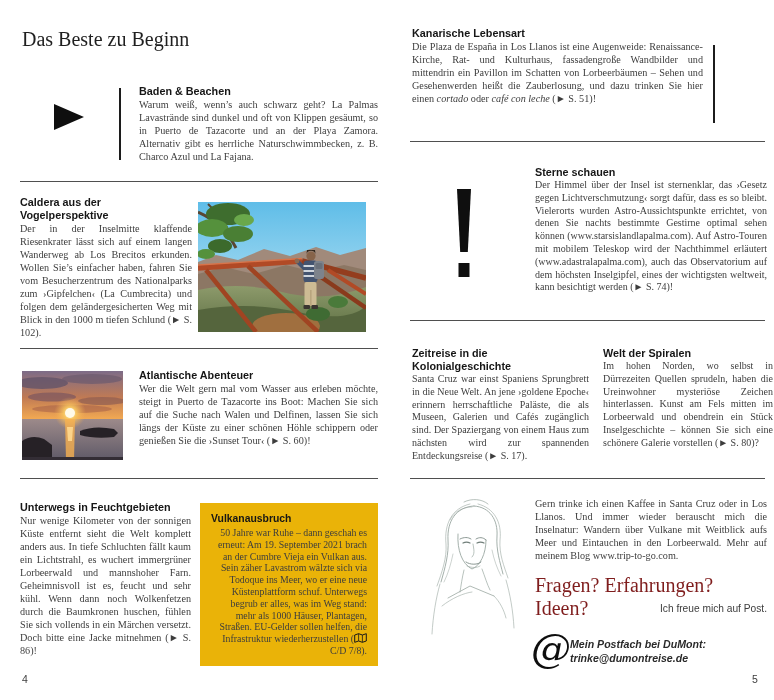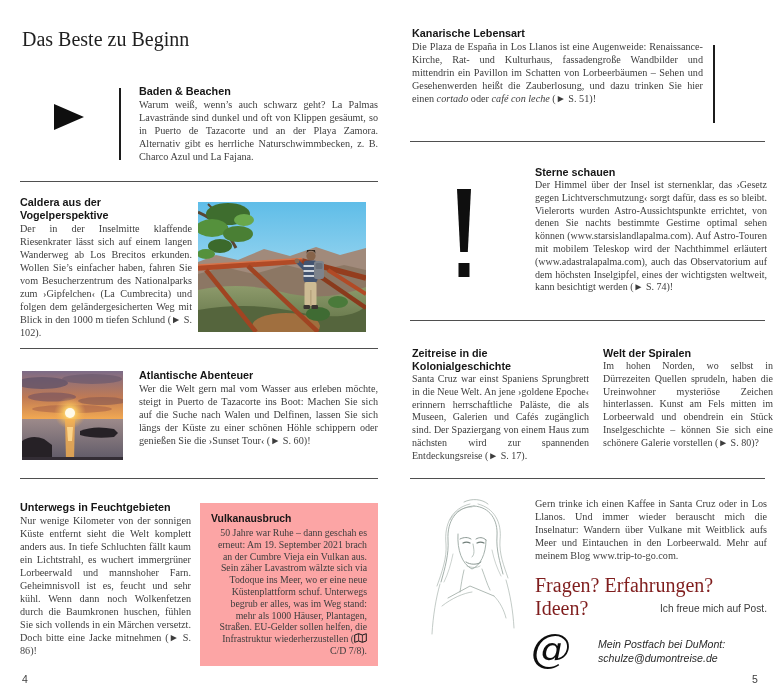--- a/index.html
+++ b/index.html
@@ -7,27 +7,27 @@
           font-family:"Liberation Sans", sans-serif;color:#3d3d3d;}
   .abs{position:absolute;}
   p{margin:0;font-family:Liberation Serif, serif;}
   .page-title{font-family:"Liberation Serif", serif;font-size:20px;color:#1f1f1f;font-weight:400;}
   .sec-head{font-size:10.8px;font-weight:bold;color:#161616;line-height:13px;}
   .body-txt{font-size:10.2px;line-height:13px;text-align:justify;hyphens:auto;color:#3d3d3d;}
   .body-sm{font-size:10px;line-height:12.8px;}
   .hrline{height:1px;background:#4f4f4f;}
   .vline{width:1.5px;background:#1c1c1c;}
   .tri{width:0;height:0;border-left:30px solid #0f0f0f;border-top:13px solid transparent;border-bottom:13px solid transparent;}
-  .greenbox{background:#fca5a5;padding:9px 11px;box-sizing:border-box;}
+  .greenbox{background:#eab308;padding:9px 11px;box-sizing:border-box;}
   .greenbox .sec-head{font-size:10.4px;margin-bottom:2px;}
   .greenbox .body-txt{font-size:9.8px;line-height:11.8px;text-align:right;}
   .map-icon{display:inline-block;vertical-align:-1px;}
   .cta{font-family:"Liberation Serif", serif;font-size:20px;color:#7f1d1d;}
   .at-glyph{font-family:"DejaVu Serif", serif;font-style:italic;font-size:40px;color:#0e0e0e;line-height:40px;}
-  .contact-txt{font-size:10.6px;font-style:italic;font-weight:normal;color:#2a2a2a;line-height:13.5px;padding-left:28px;}
+  .contact-txt{font-size:10.6px;font-style:italic;font-weight:bold;color:#2a2a2a;line-height:13.5px;}
   .pagenum{font-size:10.5px;color:#3d3d3d;}
   .photo{display:block;}
   i{font-style:italic;}
 </style>
 </head>
 <body>
 
 <div class="canvas">
 
   <div class="abs" style="left:20px;top:0;width:358px;height:700px;">
@@ -218,19 +218,19 @@
     </svg>
     <div class="abs" style="left:125px;top:497px;width:232px;">
       <p class="body-txt">Gern trinke ich einen Kaffee in Santa Cruz oder in Los Llanos. Und immer wieder berauscht mich die Inselnatur: Wandern über Vulkane mit Weitblick aufs Meer und Eintauchen in den Lorbeerwald. Mehr auf meinem Blog www.trip-to-go.com.</p>
     </div>
     <div class="abs cta" style="left:125px;top:574px;">Fragen? Erfahrungen? Ideen?</div>
     <div class="abs body-txt" style="left:125px;top:602px;width:232px;text-align:right;">Ich freue mich auf Post.</div>
 
     <div class="abs at-glyph" style="left:121px;top:628px;">@</div>
     <div class="abs" style="left:160px;top:638px;">
       <div class="contact-txt">Mein Postfach bei DuMont:</div>
-      <div class="contact-txt">schulze@dumontreise.de</div>
+      <div class="contact-txt">trinke@dumontreise.de</div>
     </div>
 
     <div class="abs pagenum" style="left:342px;top:673px;">5</div>
   </div>
 
 </div>
 
 </body></html>

